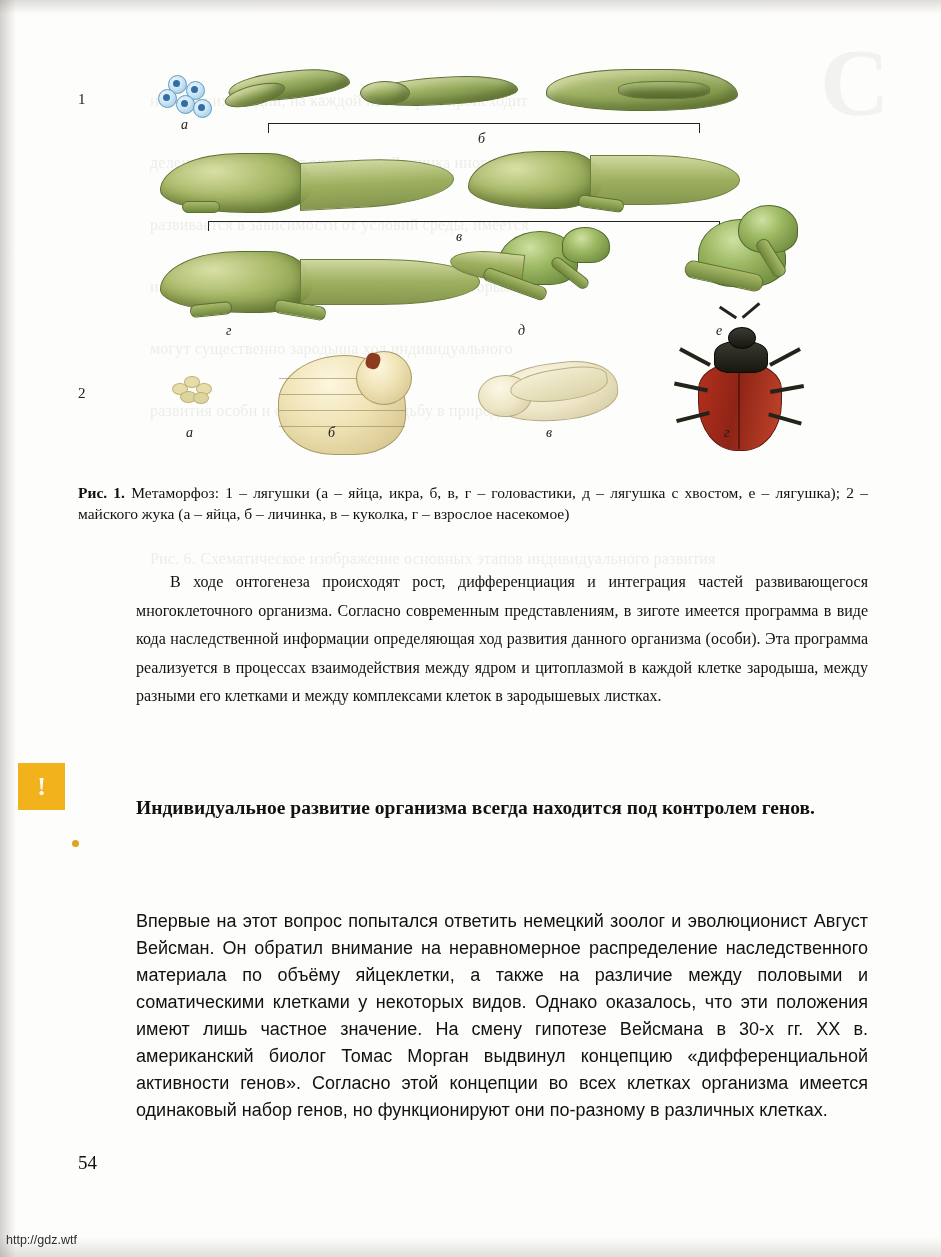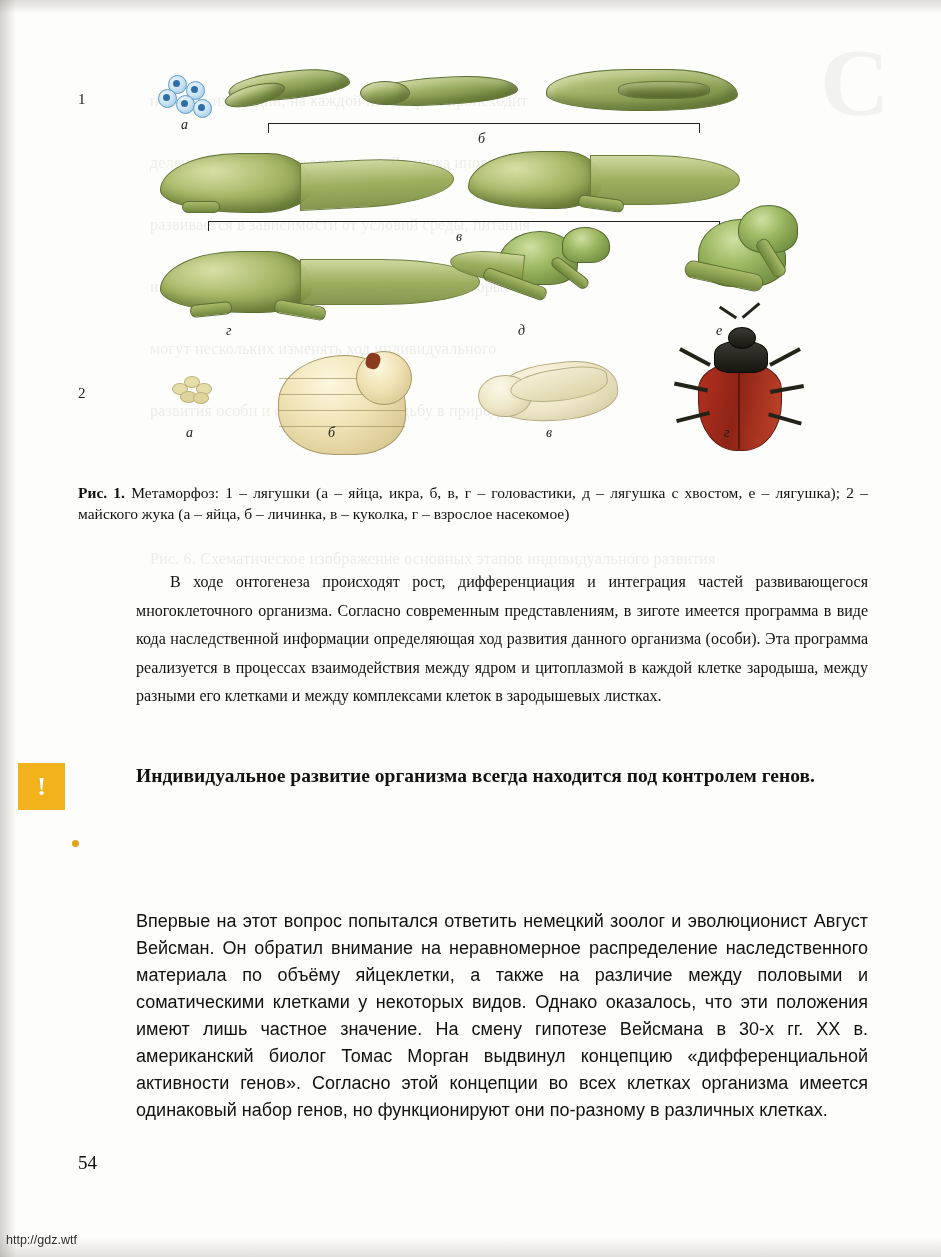--- a/index.html
+++ b/index.html
@@ -180,20 +180,21 @@
   }
   .callout {
     position: absolute;
     left: 136px;
     width: 732px;
     font-family: "Liberation Serif", serif;
     font-weight: bold;
     font-size: 19.5px;
     line-height: 28px;
     text-align: left;
+    margin-top: 32px;
   }
   .para-sans {
     position: absolute;
     left: 136px;
     width: 732px;
     font-family: "Liberation Sans", sans-serif;
     font-size: 18px;
     line-height: 27px;
     text-align: justify;
   }
@@ -258,23 +259,23 @@
   }
 </style>
 </head>
 <body>
 
 <div class="page">
 
   <div class="ghost ghost-big" style="left:820px; top:70px;">C</div>
   <div class="ghost ghost-block" style="top:88px;">нескольких стадий, на каждой из которых происходит</div>
   <div class="ghost ghost-block" style="top:150px;">деление клеток и рост организма. Личинка иногда</div>
-  <div class="ghost ghost-block" style="top:212px;">развивается в зависимости от условий среды, питания</div>
+  <div class="ghost ghost-block" style="top:212px;">развивается в зависимости от условий среды, имеется</div>
   <div class="ghost ghost-block" style="top:274px;">и других внешних и внутренних факторов, которые</div>
-  <div class="ghost ghost-block" style="top:336px;">могут нескольких изменять ход индивидуального</div>
+  <div class="ghost ghost-block" style="top:336px;">могут существенно зародыша ход индивидуального</div>
   <div class="ghost ghost-block" style="top:398px;">развития особи и её дальнейшую судьбу в природе.</div>
   <div class="ghost ghost-block" style="top:546px;">Рис. 6. Схематическое изображение основных этапов индивидуального развития</div>
 
   <div class="figure">
 
     <div class="fig-row-label" style="left:0px; top:36px;">1</div>
 
     <div class="fig-row-label" style="left:0px; top:330px;">2</div>
 
     <div class="eggcluster" style="left:78px; top:20px; width:58px; height:45px;">

